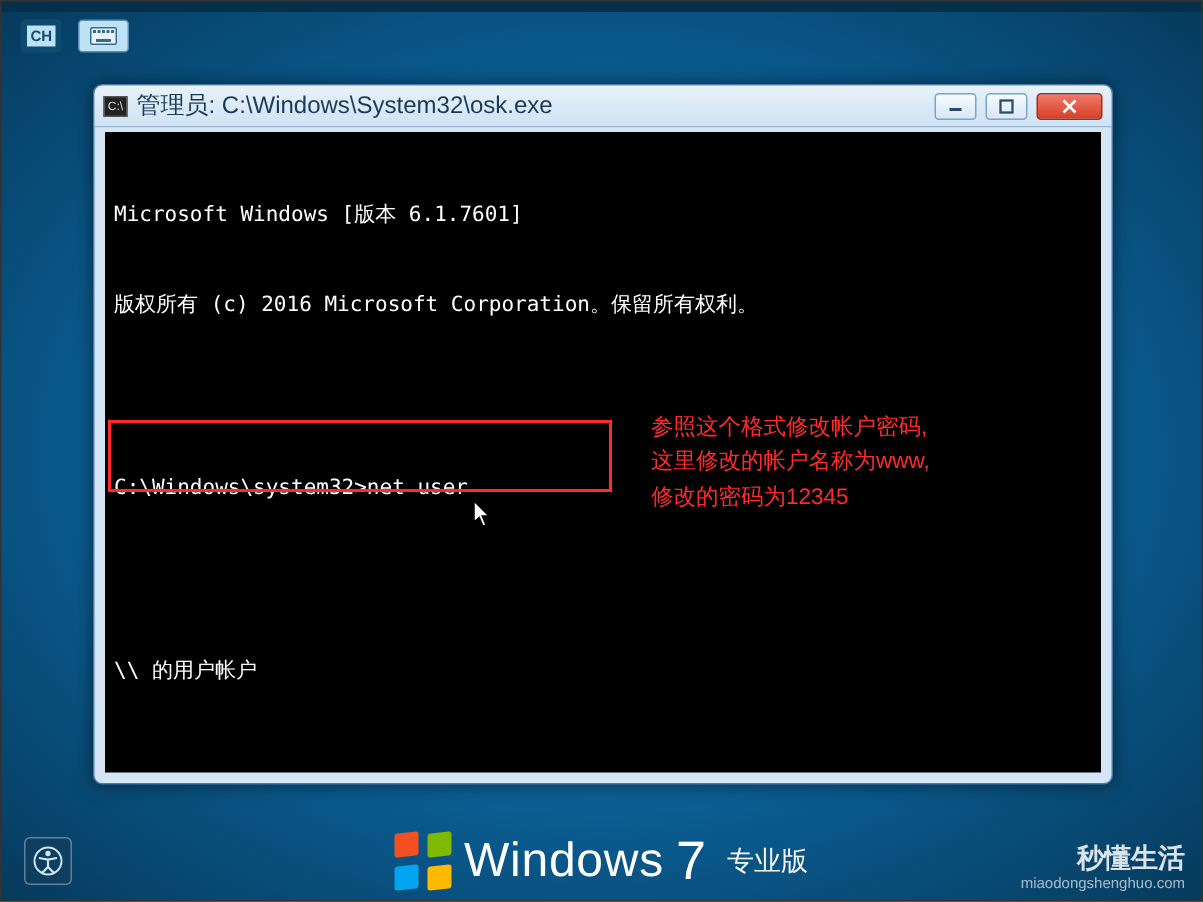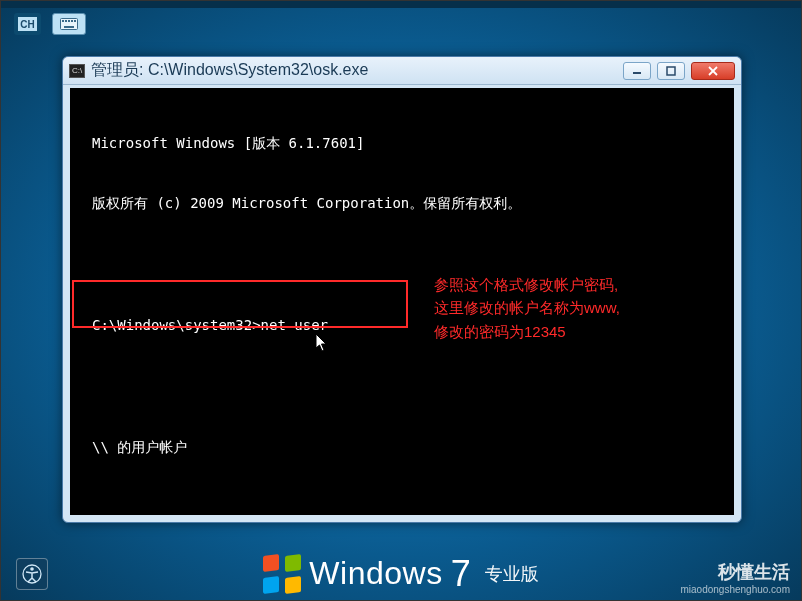--- a/index.html
+++ b/index.html
@@ -56,21 +56,21 @@
     }
     .winbtn svg { width: 10px; height: 10px; }
     .winbtn.close { background: linear-gradient(#f07a6a, #d83e28); border-color: #a82a1a; width: 44px; }
     .winbtn.close svg { stroke: #fff; }
 
     .terminal {
       flex: 1; margin: 3px 7px 7px 7px;
       background: #000; color: #fff;
       font-family: "Consolas", "NSimSun", "SimSun", monospace;
       font-size: 14px; line-height: 1.45;
-      padding: 4px 22px;
+      padding: 4px 6px;
       position: relative;
       white-space: pre;
       overflow: hidden;
     }
     .terminal .line { white-space: pre; }
     .redbox {
       position: absolute;
       border: 2px solid #ff2a2a;
       pointer-events: none;
     }
@@ -153,21 +153,21 @@
     <div class="winbtn close">
       <svg viewBox="0 0 10 10">
           <line x1="1" y1="1" x2="9" y2="9" stroke-width="1.8"></line>
           <line x1="9" y1="1" x2="1" y2="9" stroke-width="1.8"></line>
         </svg>
     </div>
   </div>
 
   <div class="terminal">
     <div class="line">Microsoft Windows [版本 6.1.7601]</div>
-    <div class="line">版权所有 (c) 2009 Microsoft Corporation。保留所有权利。</div>
+    <div class="line">版权所有 (c) 2016 Microsoft Corporation。保留所有权利。</div>
     <div class="line">&nbsp;</div>
     <div class="line"><span>C:\Windows\system32&gt;</span><span>net user</span></div>
     <div class="line">&nbsp;</div>
     <div class="line">\\ 的用户帐户</div>
     <div class="line">&nbsp;</div>
     
     
     
     
     

